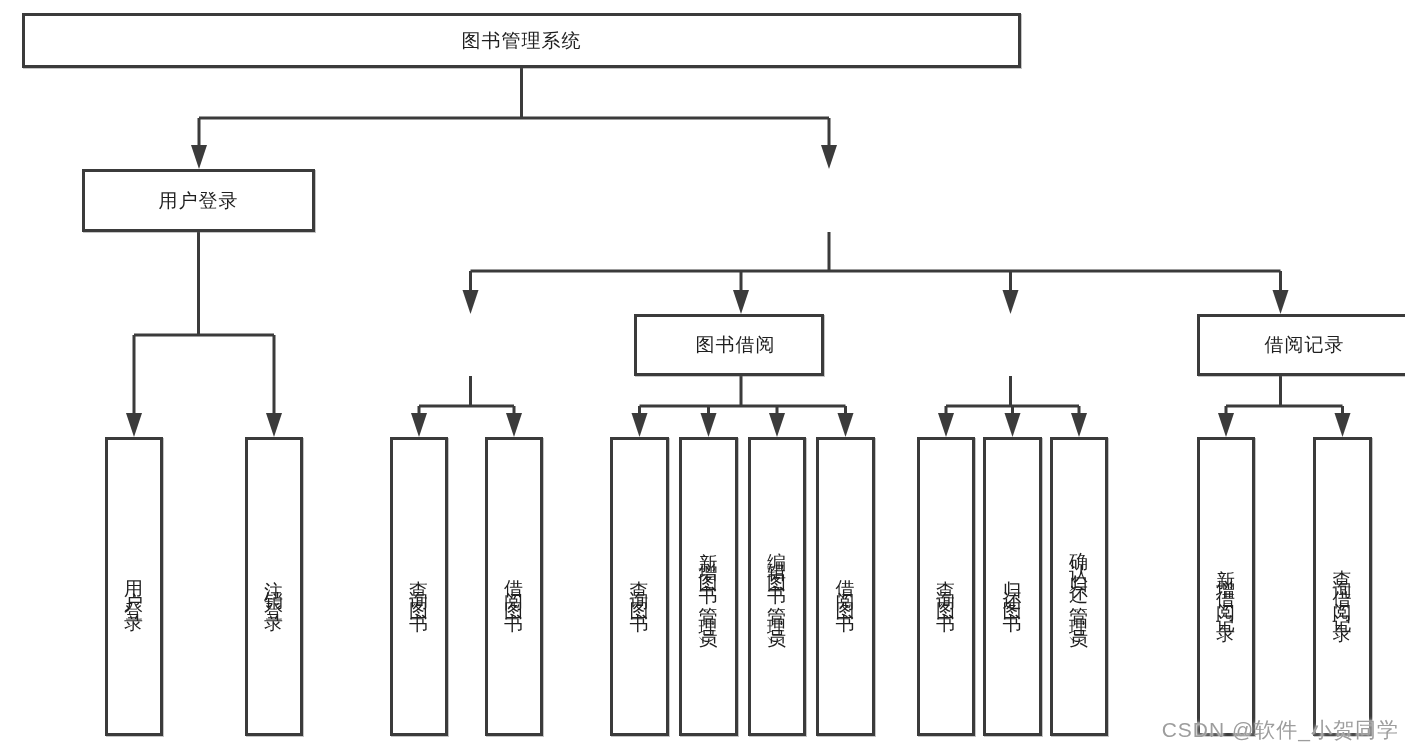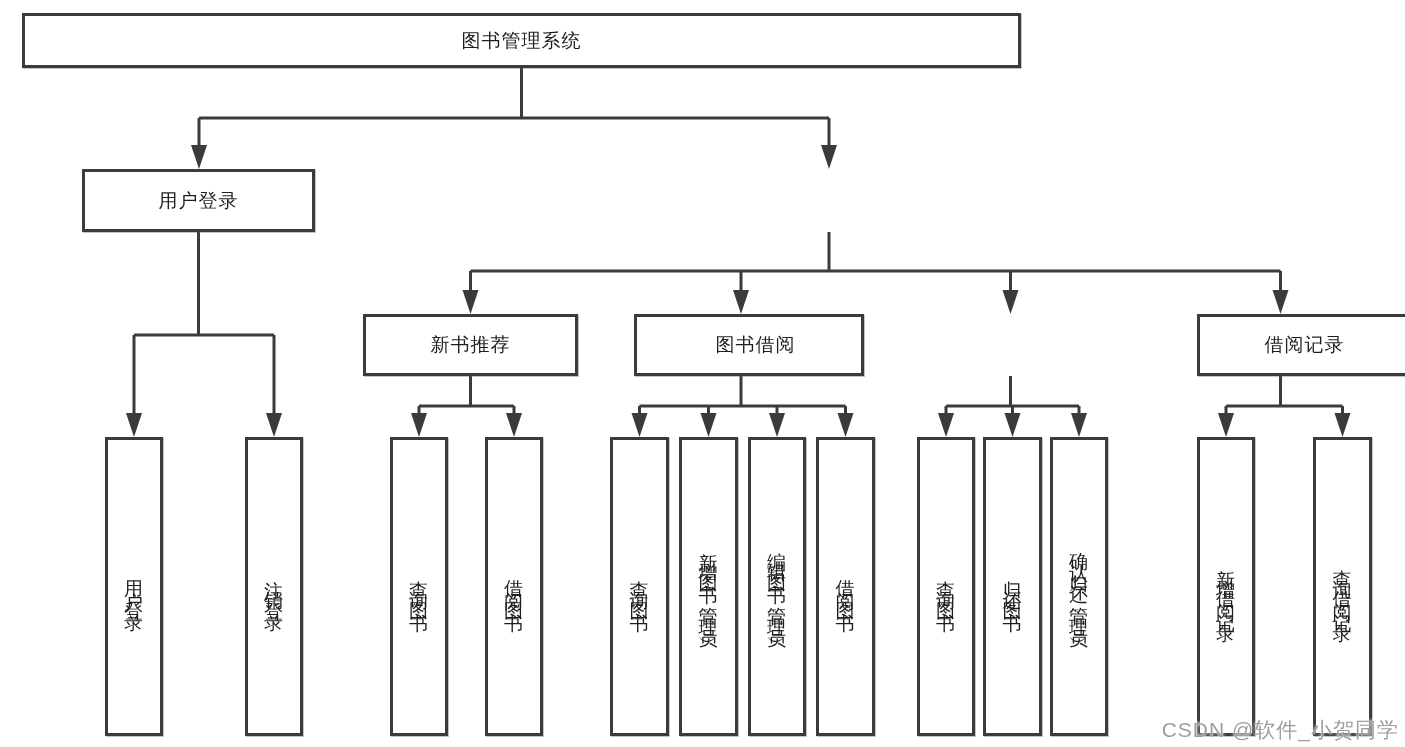--- a/index.html
+++ b/index.html
@@ -110,24 +110,21 @@
   </svg>
 
   <div class="node h" style="left:22px; top:13px; width:999px; height:55px;">
     <span class="label">图书管理系统</span>
   </div>
 
   <div class="node h" style="left:82px; top:169px; width:233px; height:63px;">
     <span class="label">用户登录</span>
   </div>
 
-  <div class="node h" style="left:363px; top:314px; width:215px; height:62px;">
-    <span class="label">新书推荐</span>
-  </div>
-  <div class="node h" style="left:634px; top:314px; width:230px; height:62px;padding-left:13px;">
+  <div class="node h" style="left:634px; top:314px; width:190px; height:62px;padding-left:13px;">
     <span class="label">图书借阅</span>
   </div>
   <div class="node h" style="left:1197px; top:314px; width:215px; height:62px;">
     <span class="label">借阅记录</span>
   </div>
 
   <div class="node v" style="left:105px; top:437px; width:58px; height:299px;">
     <span class="label">用户登录</span>
   </div>
   <div class="node v" style="left:245px; top:437px; width:58px; height:299px;">

